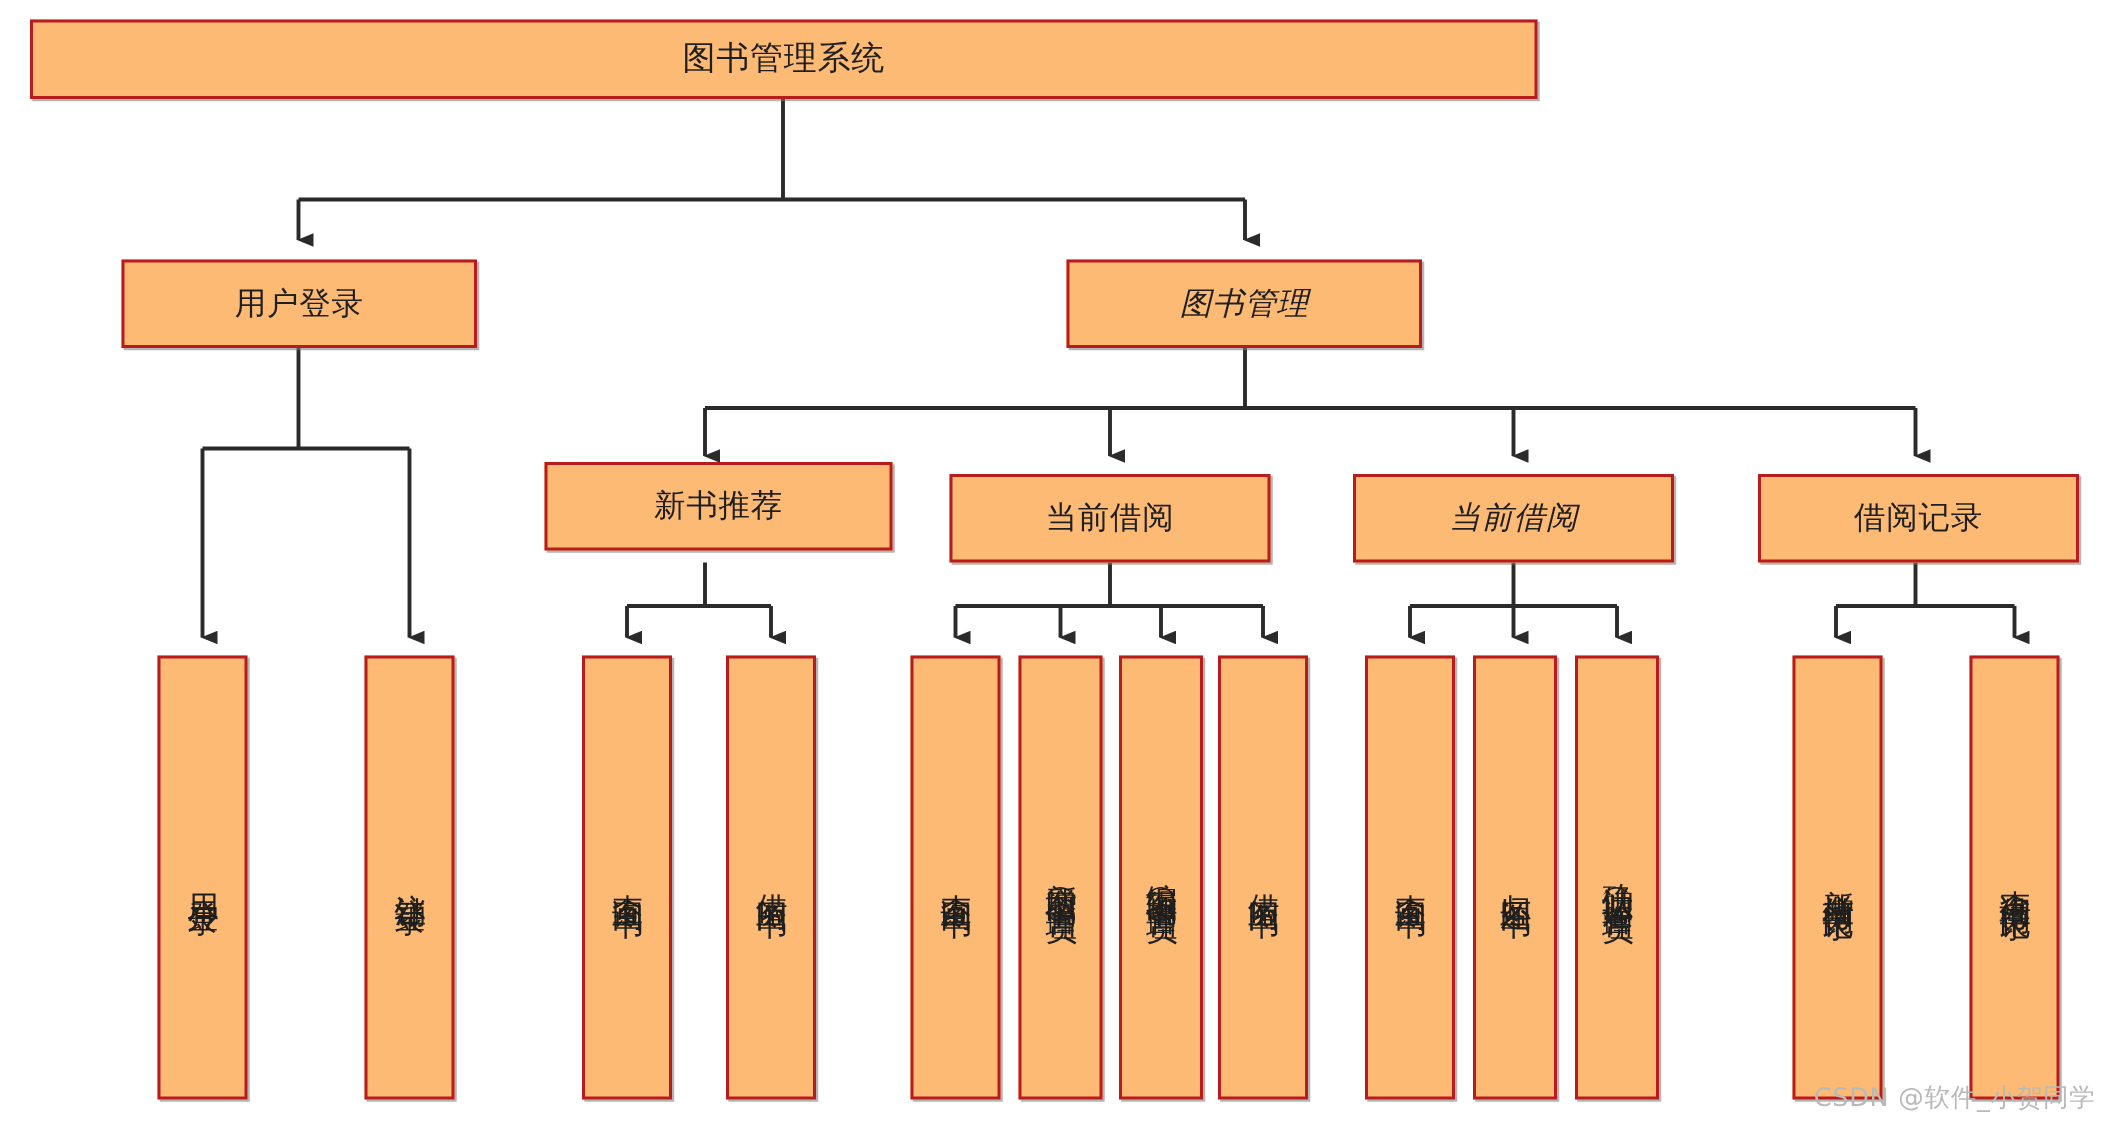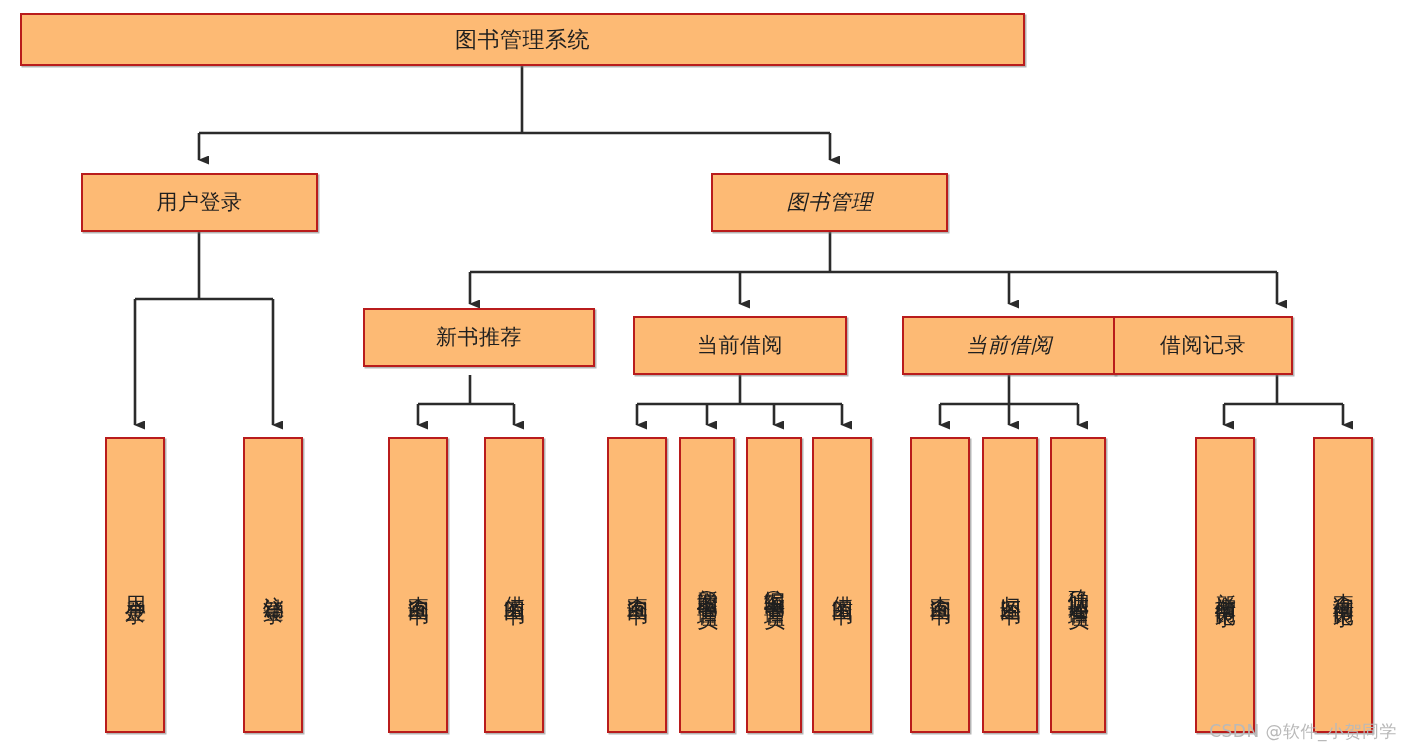--- a/index.html
+++ b/index.html
@@ -157,21 +157,21 @@
 
   <div class="node horiz" style="left:363px; top:308px; width:232px; height:59px;">
     <span class="node-label">新书推荐</span>
   </div>
   <div class="node horiz" style="left:633px; top:316px; width:214px; height:59px;">
     <span class="node-label">当前借阅</span>
   </div>
   <div class="node horiz" style="left:902px; top:316px; width:214px; height:59px;font-style:italic;">
     <span class="node-label">当前借阅</span>
   </div>
-  <div class="node horiz" style="left:1113px; top:316px; width:180px; height:59px;">
+  <div class="node horiz" style="left:1172px; top:316px; width:214px; height:59px;">
     <span class="node-label">借阅记录</span>
   </div>
 
   <div class="node vert" style="left:105px; top:437px; width:60px; height:296px;">
     <span class="node-label">用户登录</span>
   </div>
   <div class="node vert" style="left:243px; top:437px; width:60px; height:296px;">
     <span class="node-label">注销登录</span>
   </div>
 

